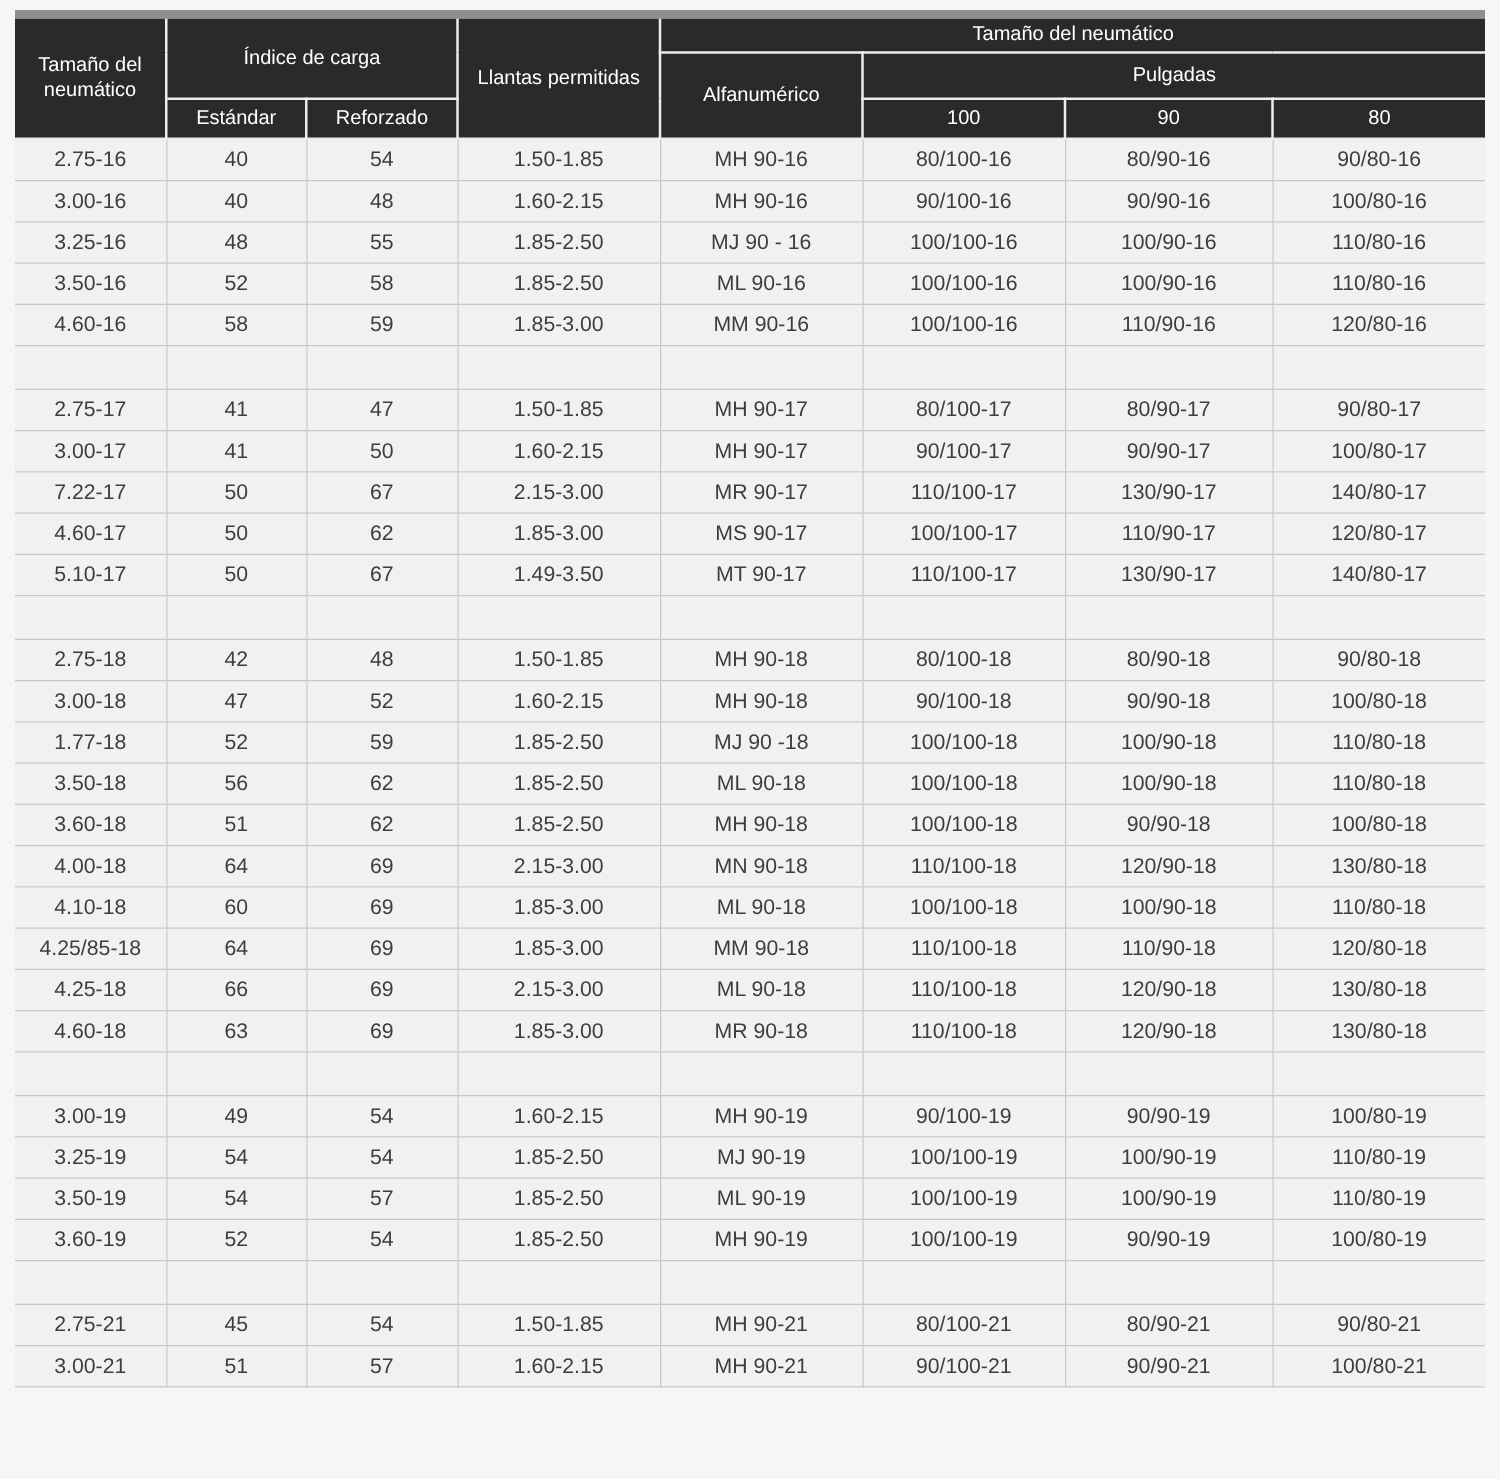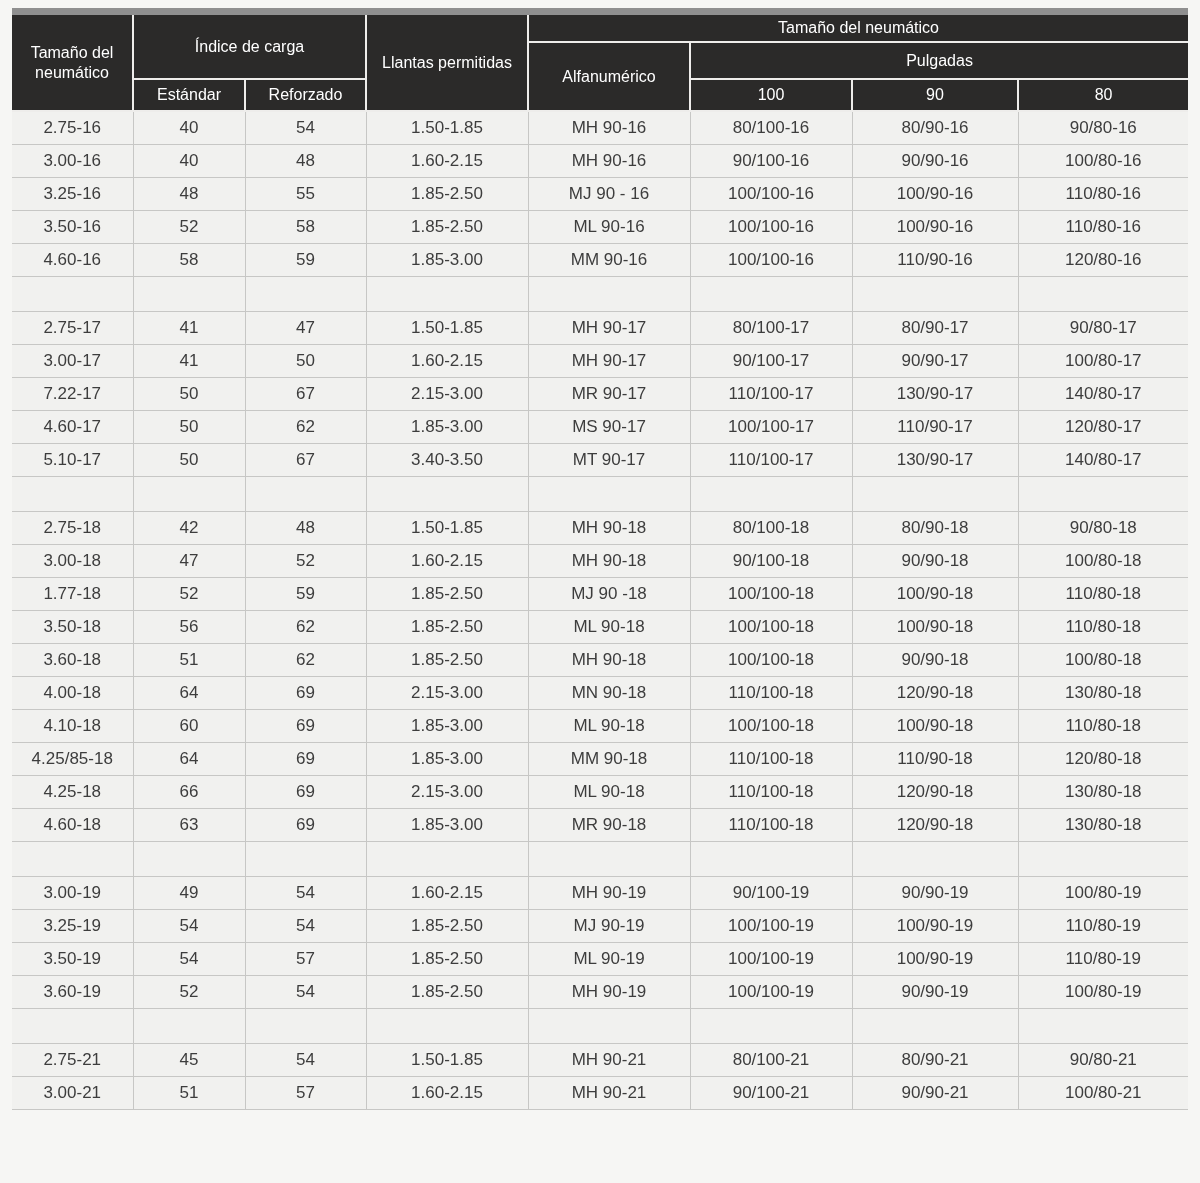--- a/index.html
+++ b/index.html
@@ -201,21 +201,21 @@
           <td>1.85-3.00</td>
           <td>MS 90-17</td>
           <td>100/100-17</td>
           <td>110/90-17</td>
           <td>120/80-17</td>
         </tr>
         <tr>
           <td>5.10-17</td>
           <td>50</td>
           <td>67</td>
-          <td>3.40-3.50</td>
+          <td>1.49-3.50</td>
           <td>MT 90-17</td>
           <td>110/100-17</td>
           <td>130/90-17</td>
           <td>140/80-17</td>
         </tr>
         <tr class="spacer">
           <td></td>
           <td></td>
           <td></td>
           <td></td>

